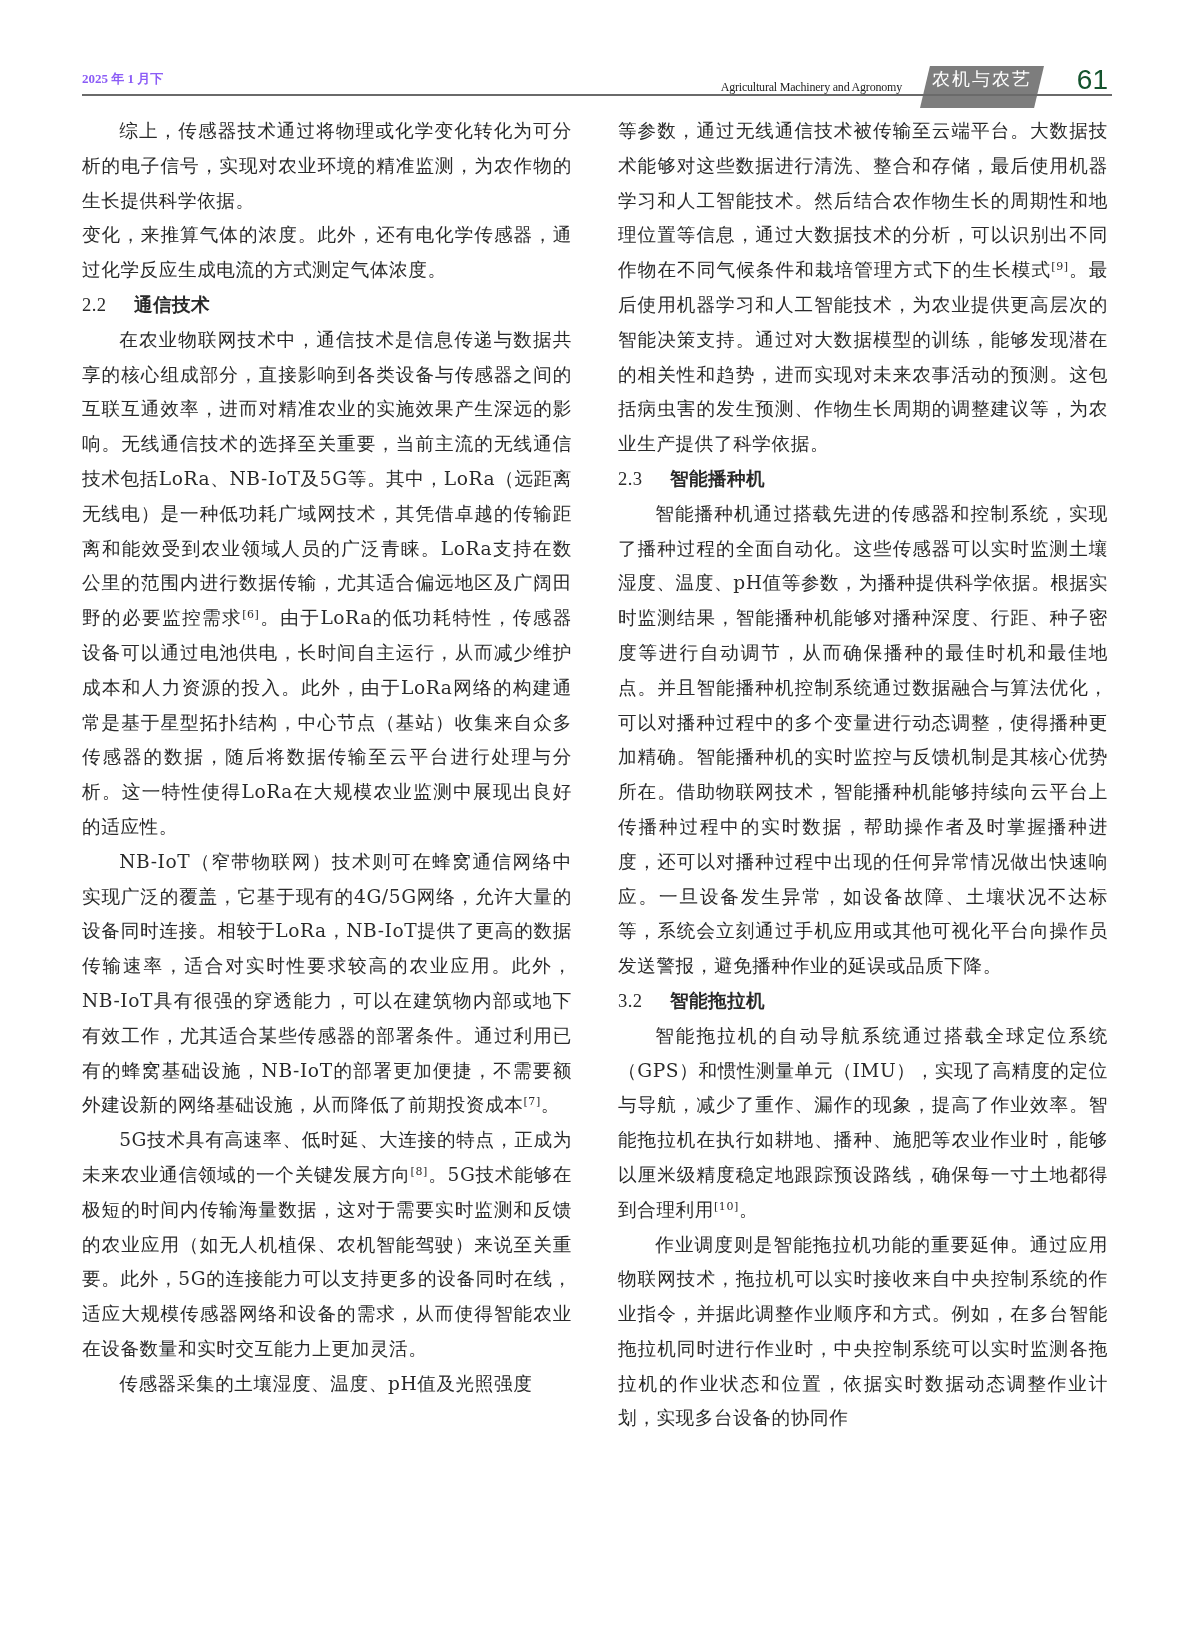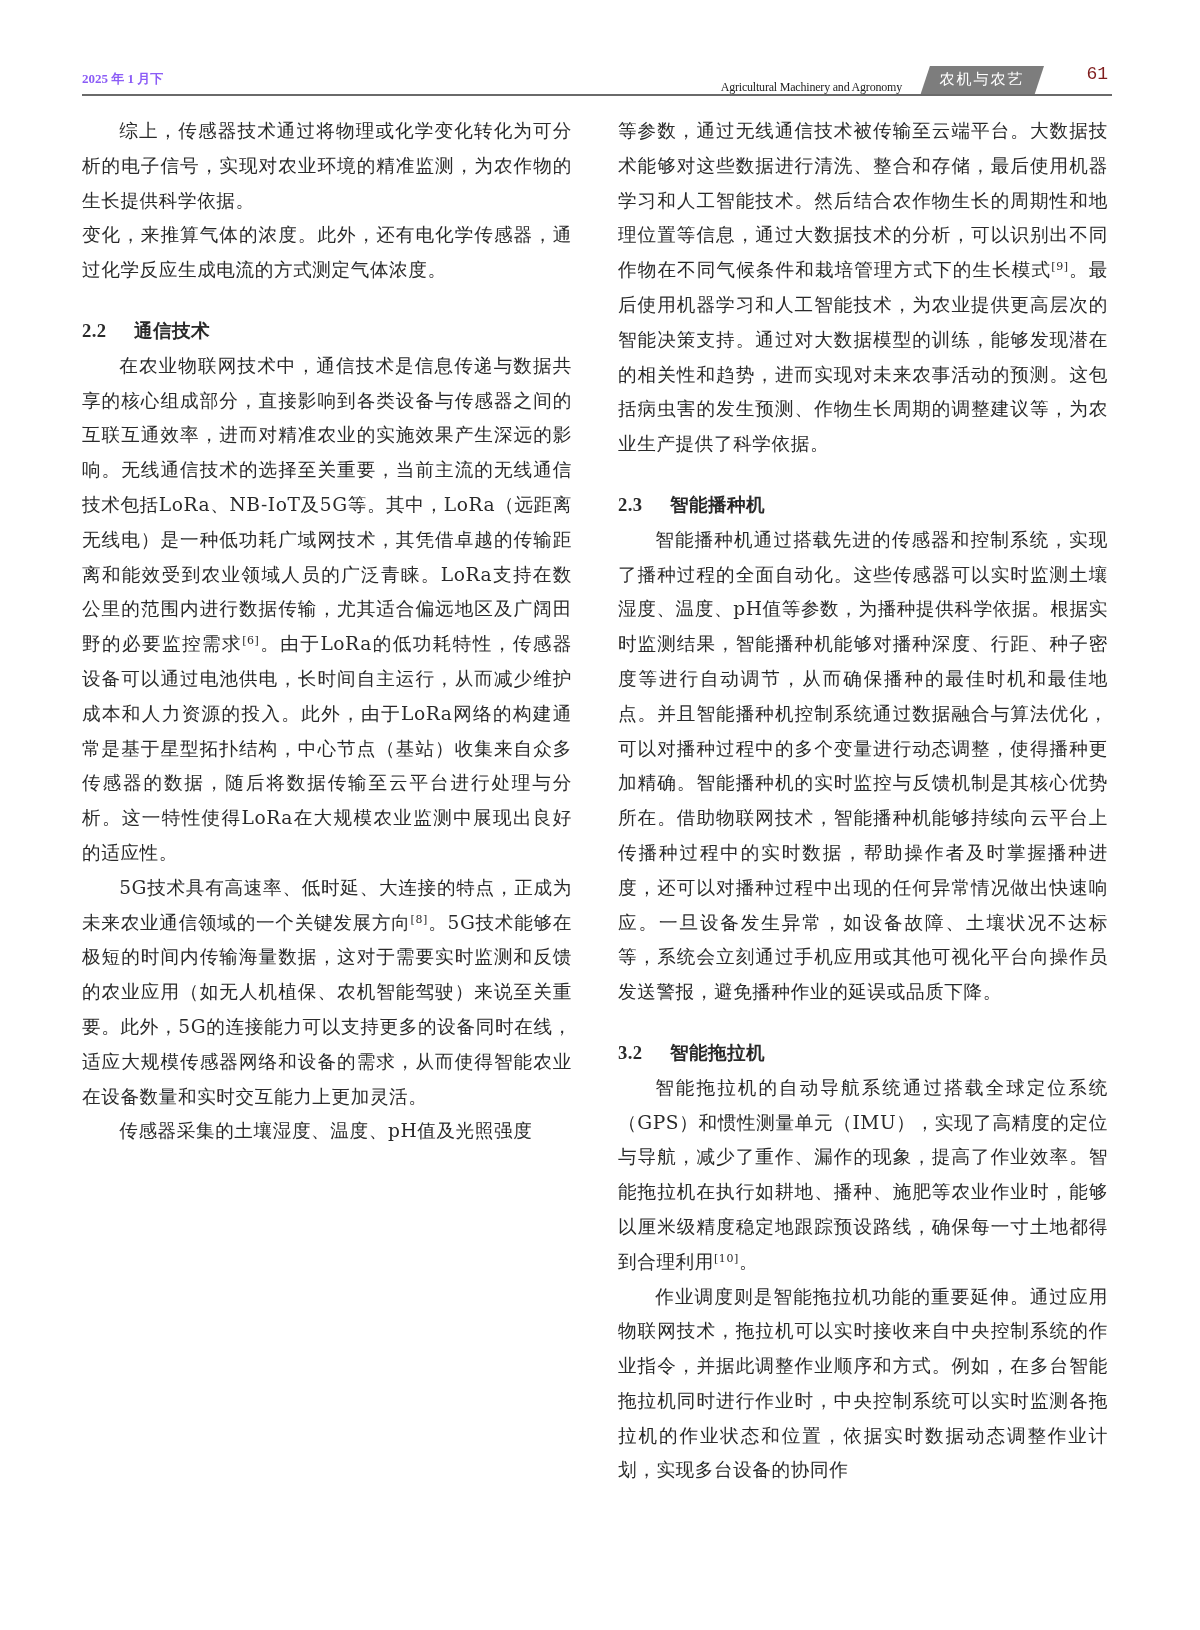--- a/index.html
+++ b/index.html
@@ -4,58 +4,59 @@
 <style>
   html, body { margin: 0; padding: 0; background: #ffffff; }
   body { width: 1200px; height: 1630px; position: relative; overflow: hidden;
          font-family: "DejaVu Serif", "Liberation Serif", serif; color: #2a2a2a; }
 
   .header { position: absolute; left: 82px; top: 64px; width: 1030px; height: 30px; }
   .header .date { position: absolute; left: 0; top: 6px; font-size: 13px;
                   font-family: "Liberation Serif", serif; color: #8b5cf6; font-weight: bold; }
   .header .journal-en { position: absolute; right: 210px; top: 16px; font-size: 12px;
                         font-family: "Liberation Serif", serif; color: #222; letter-spacing: -0.2px; }
-  .header .badge { position: absolute; right: 68px; top: 2px; width: 124px; height: 30px;
-                   background: #7d7d7d; color: #fff; font-size: 15px; text-align: center;
+  .header .badge { position: absolute; right: 68px; top: 2px; width: 124px; height: 42px;
+                   background: #7d7d7d; color: #fff; font-size: 18px; text-align: center;
                    line-height: 26px; font-family: "DejaVu Sans", sans-serif; letter-spacing: 2px;
                    clip-path: polygon(8% 0, 100% 0, 92% 100%, 0 100%); }
-  .header .page-no { position: absolute; right: 4px; top: 0px; font-size: 18px;
-                     font-family: Liberation Mono, monospace; color: #7f1d1d; }
+  .header .page-no { position: absolute; right: 4px; top: 0px; font-size: 28px;
+                     font-family: Liberation Sans, sans-serif; color: #14532d; }
   .header .rule { position: absolute; left: 0; right: 0; top: 30px; height: 2px; background: #6a6a6a; }
 
   .column { position: absolute; top: 114px; width: 490px; }
   .col-left { left: 82px; }
   .col-right { left: 618px; }
 
   .para { margin: 0; font-size: 18.6px; line-height: 34.8px; text-align: justify;
           text-indent: 2em; letter-spacing: 0.6px; }
   .para.cont { text-indent: 0; }
   .heading { margin: 0; font-size: 18.6px; line-height: 34.8px; font-weight: bold;
              font-family: "DejaVu Sans", sans-serif; letter-spacing: 0.4px; }
-  .heading .num { font-weight: bold; font-family: "Liberation Serif", serif; display: inline-block; width: 52px; margin-top: 26px; }
+  .heading .num { font-weight: normal; font-family: "Liberation Serif", serif; display: inline-block; width: 52px; }
   .heading.h1 { font-size: 19.5px; }
   .heading.h1 .num { width: 52px; }
   sup.cite { font-size: 11px; line-height: 0; vertical-align: 0.55em; }
 </style>
 </head>
 <body>
 
 <div class="header">
   <span class="date">2025 年 1 月下</span>
   <span class="journal-en">Agricultural Machinery and Agronomy</span>
   <span class="badge">农机与农艺</span>
   <span class="page-no">61</span>
   <div class="rule"></div>
 </div>
 
 <div class="column col-left">
   <p class="para">综上，传感器技术通过将物理或化学变化转化为可分析的电子信号，实现对农业环境的精准监测，为农作物的生长提供科学依据。</p>
   <p class="para cont">变化，来推算气体的浓度。此外，还有电化学传感器，通过化学反应生成电流的方式测定气体浓度。</p>
   <h3 class="heading"><span class="num">2.2</span><span>通信技术</span></h3>
   <p class="para"><span>在农业物联网技术中，通信技术是信息传递与数据共享的核心组成部分，直接影响到各类设备与传感器之间的互联互通效率，进而对精准农业的实施效果产生深远的影响。无线通信技术的选择至关重要，当前主流的无线通信技术包括LoRa、NB-IoT及5G等。其中，LoRa（远距离无线电）是一种低功耗广域网技术，其凭借卓越的传输距离和能效受到农业领域人员的广泛青睐。LoRa支持在数公里的范围内进行数据传输，尤其适合偏远地区及广阔田野的必要监控需求</span><sup class="cite">[6]</sup><span>。由于LoRa的低功耗特性，传感器设备可以通过电池供电，长时间自主运行，从而减少维护成本和人力资源的投入。此外，由于LoRa网络的构建通常是基于星型拓扑结构，中心节点（基站）收集来自众多传感器的数据，随后将数据传输至云平台进行处理与分析。这一特性使得LoRa在大规模农业监测中展现出良好的适应性。</span></p>
+  <p class="para"><span>NB-IoT（窄带物联网）技术则可在蜂窝通信网络中实现广泛的覆盖，它基于现有的4G/5G网络，允许大量的设备同时连接。相较于LoRa，NB-IoT提供了更高的数据传输速率，适合对实时性要求较高的农业应用。此外，NB-IoT具有很强的穿透能力，可以在建筑物内部或地下有效工作，尤其适合某些传感器的部署条件。通过利用已有的蜂窝基础设施，NB-IoT的部署更加便捷，不需要额外建设新的网络基础设施，从而降低了前期投资成本</span><sup class="cite">[7]</sup><span>。</span></p>
   <p class="para"><span>5G技术具有高速率、低时延、大连接的特点，正成为未来农业通信领域的一个关键发展方向</span><sup class="cite">[8]</sup><span>。5G技术能够在极短的时间内传输海量数据，这对于需要实时监测和反馈的农业应用（如无人机植保、农机智能驾驶）来说至关重要。此外，5G的连接能力可以支持更多的设备同时在线，适应大规模传感器网络和设备的需求，从而使得智能农业在设备数量和实时交互能力上更加灵活。</span></p>
   <p class="para">传感器采集的土壤湿度、温度、pH值及光照强度</p>
 </div>
 
 <div class="column col-right">
   <p class="para cont"><span>等参数，通过无线通信技术被传输至云端平台。大数据技术能够对这些数据进行清洗、整合和存储，最后使用机器学习和人工智能技术。然后结合农作物生长的周期性和地理位置等信息，通过大数据技术的分析，可以识别出不同作物在不同气候条件和栽培管理方式下的生长模式</span><sup class="cite">[9]</sup><span>。最后使用机器学习和人工智能技术，为农业提供更高层次的智能决策支持。通过对大数据模型的训练，能够发现潜在的相关性和趋势，进而实现对未来农事活动的预测。这包括病虫害的发生预测、作物生长周期的调整建议等，为农业生产提供了科学依据。</span></p>
   <h3 class="heading"><span class="num">2.3</span><span>智能播种机</span></h3>
   <p class="para">智能播种机通过搭载先进的传感器和控制系统，实现了播种过程的全面自动化。这些传感器可以实时监测土壤湿度、温度、pH值等参数，为播种提供科学依据。根据实时监测结果，智能播种机能够对播种深度、行距、种子密度等进行自动调节，从而确保播种的最佳时机和最佳地点。并且智能播种机控制系统通过数据融合与算法优化，可以对播种过程中的多个变量进行动态调整，使得播种更加精确。智能播种机的实时监控与反馈机制是其核心优势所在。借助物联网技术，智能播种机能够持续向云平台上传播种过程中的实时数据，帮助操作者及时掌握播种进度，还可以对播种过程中出现的任何异常情况做出快速响应。一旦设备发生异常，如设备故障、土壤状况不达标等，系统会立刻通过手机应用或其他可视化平台向操作员发送警报，避免播种作业的延误或品质下降。</p>
   <h3 class="heading"><span class="num">3.2</span><span>智能拖拉机</span></h3>
   <p class="para"><span>智能拖拉机的自动导航系统通过搭载全球定位系统（GPS）和惯性测量单元（IMU），实现了高精度的定位与导航，减少了重作、漏作的现象，提高了作业效率。智能拖拉机在执行如耕地、播种、施肥等农业作业时，能够以厘米级精度稳定地跟踪预设路线，确保每一寸土地都得到合理利用</span><sup class="cite">[10]</sup><span>。</span></p>

